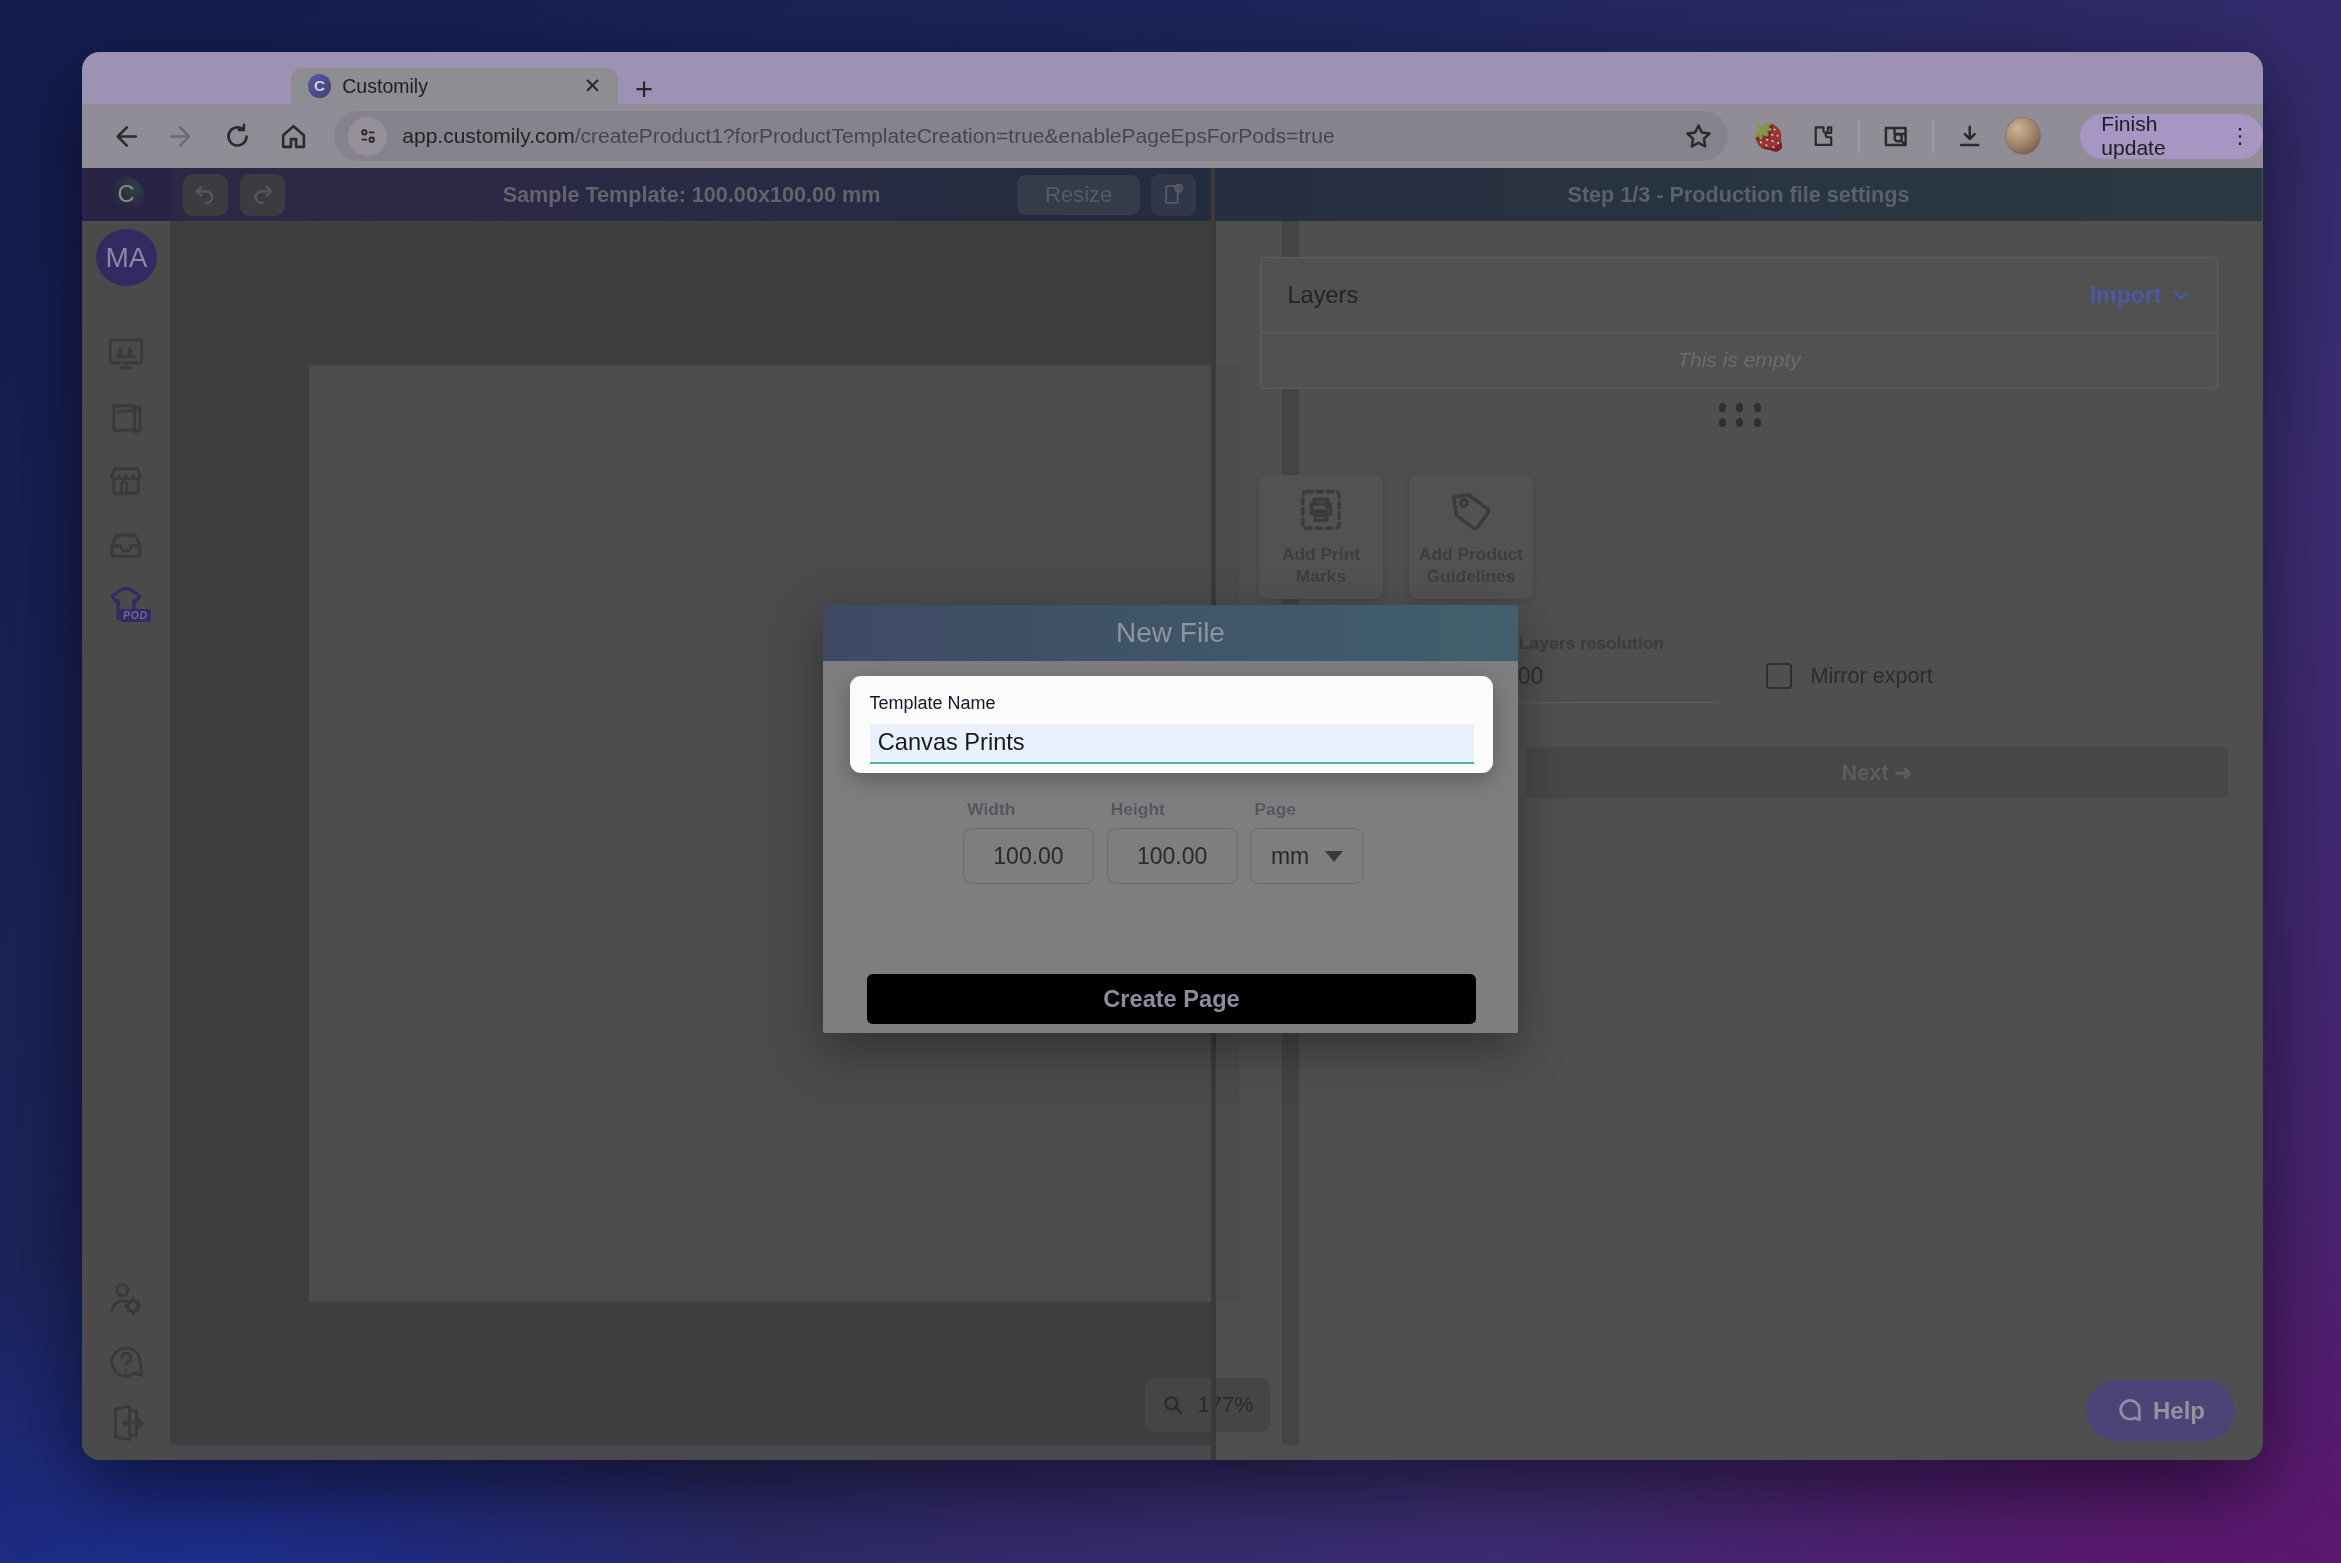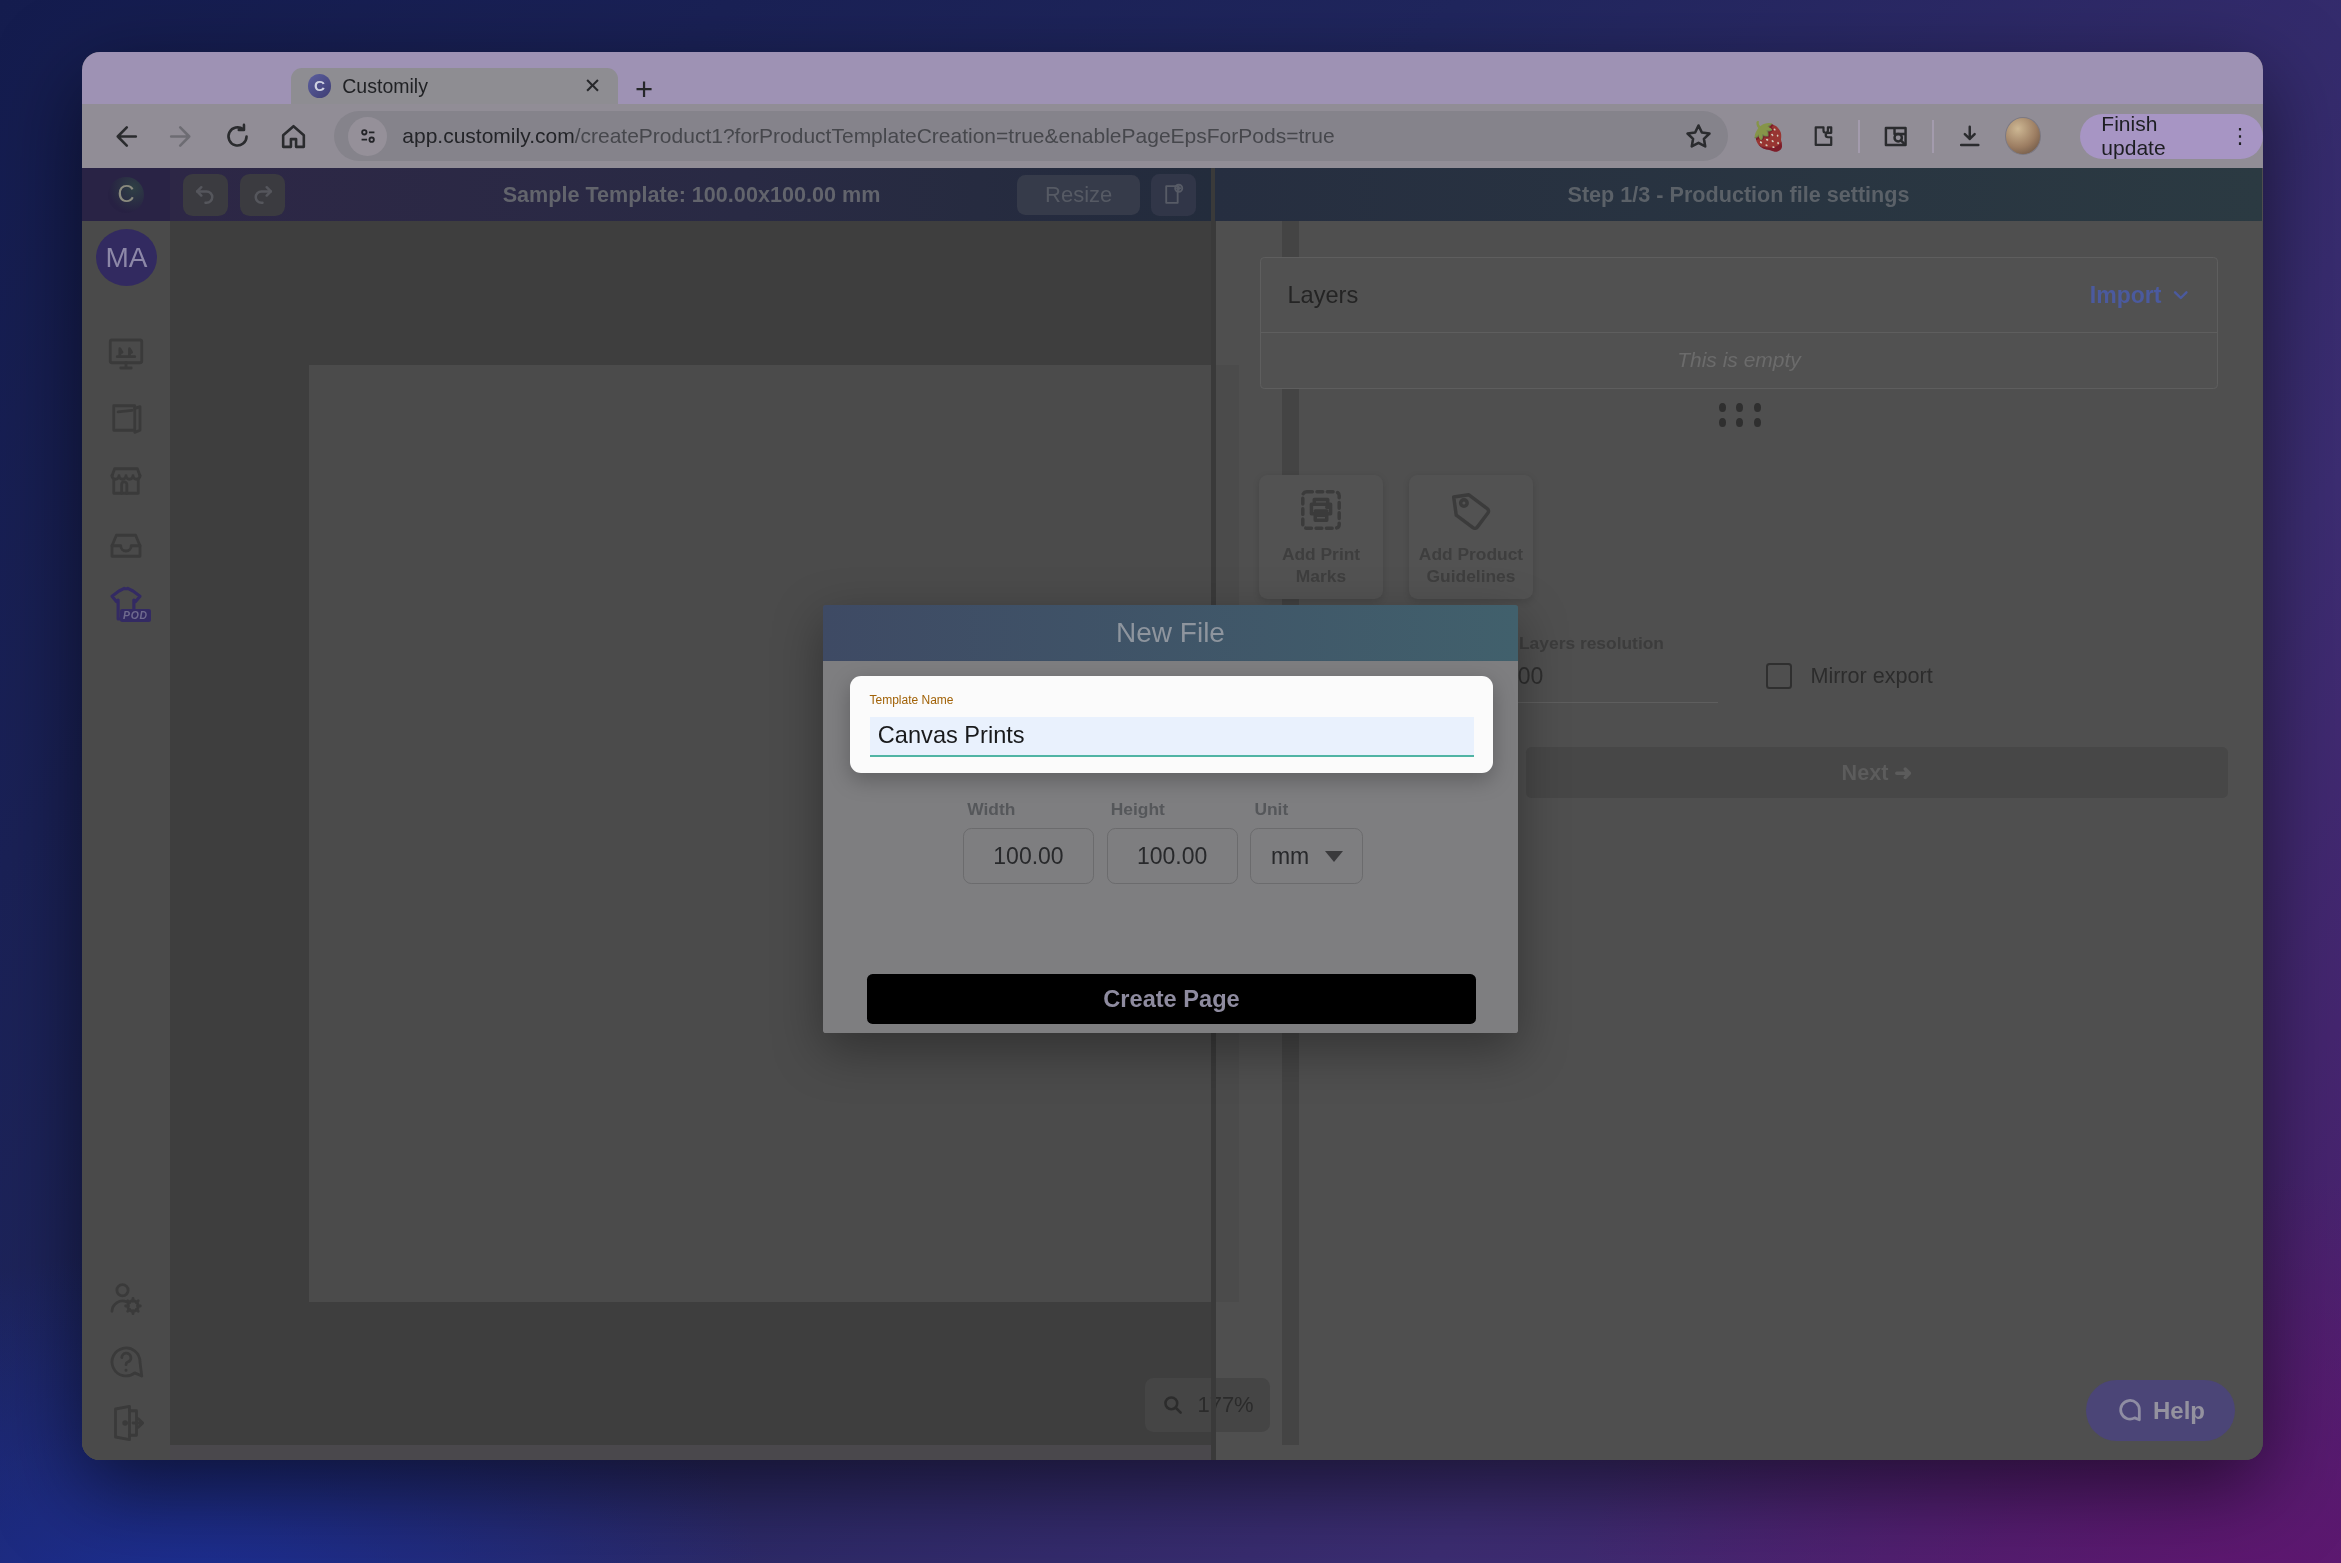--- a/index.html
+++ b/index.html
@@ -122,21 +122,21 @@
   .help-pill svg { width:28px; height:28px; stroke:#8f8da3; stroke-width:2.4; fill:none; stroke-linecap:round; stroke-linejoin:round; }
   .help-pill span { font-size:24px; font-weight:bold; color:#94929f; }
 
   
   .modal { left:741px; top:437px; width:695px; height:428px; box-shadow:0 16.7px 49px rgba(0,0,0,.35); border-radius:2.8px; overflow:hidden; }
   .modal-head { height:56px; background:linear-gradient(90deg,#3e4a64,#41606c); display:flex; align-items:center; justify-content:center; }
   .modal-head span { font-size:28px; color:#8e959e; }
   .modal-body { height:373px; background:#7e7e80; position:relative; }
   .tname-card { position:absolute; left:27px; top:15.3px; width:643px; height:97px; background:#fbfbfb; border-radius:11px;
                 box-shadow:0 7px 21px rgba(0,0,0,.25); padding:16.7px 19.5px 0 19.5px; }
-  .tname-label { font-size:12px; color:#a16207; }
+  .tname-label { font-size:18px; color:#0f172a; }
   .tname-input { margin-top:9.7px; width:604px; height:40px; background:#e9f1fd; border:none; border-bottom:2.8px solid #50b4a4;
                  font-size:23.6px; color:#191a1c; padding:0 8.3px; font-family:"Liberation Sans",sans-serif; outline:none; }
   .whu { position:absolute; left:140px; top:138px; display:flex; gap:7px; }
   .whu .fgroup { width:131px; margin-right:5.6px; }
   .whu .fgroup.unit { width:113px; }
   .flabel { font-size:17.4px; font-weight:bold; color:#55575a; margin-bottom:8.3px; padding-left:4.2px; }
   .fbox { height:56px; border:1.4px solid #6b6b6d; border-radius:8.3px; display:flex; align-items:center; justify-content:center;
           font-size:23px; color:#28292b; gap:15.3px; }
   .fbox .chev { width:0; height:0; border-left:9.7px solid transparent; border-right:9.7px solid transparent; border-top:11.8px solid #3a3a3c; }
   .create-btn { position:absolute; left:44px; top:313px; width:609px; height:50px; background:#000000; border-radius:5.6px;
@@ -393,21 +393,21 @@
         <div class="whu">
           <div class="fgroup">
             <div class="flabel">Width</div>
             <div class="fbox">100.00</div>
           </div>
           <div class="fgroup">
             <div class="flabel">Height</div>
             <div class="fbox">100.00</div>
           </div>
           <div class="fgroup unit">
-            <div class="flabel">Unit</div>
+            <div class="flabel">Page</div>
             <div class="fbox">
               <span>mm</span>
               <span class="chev"></span>
             </div>
           </div>
         </div>
         <div class="create-btn">Create Page</div>
 
       </div>
     </div>

